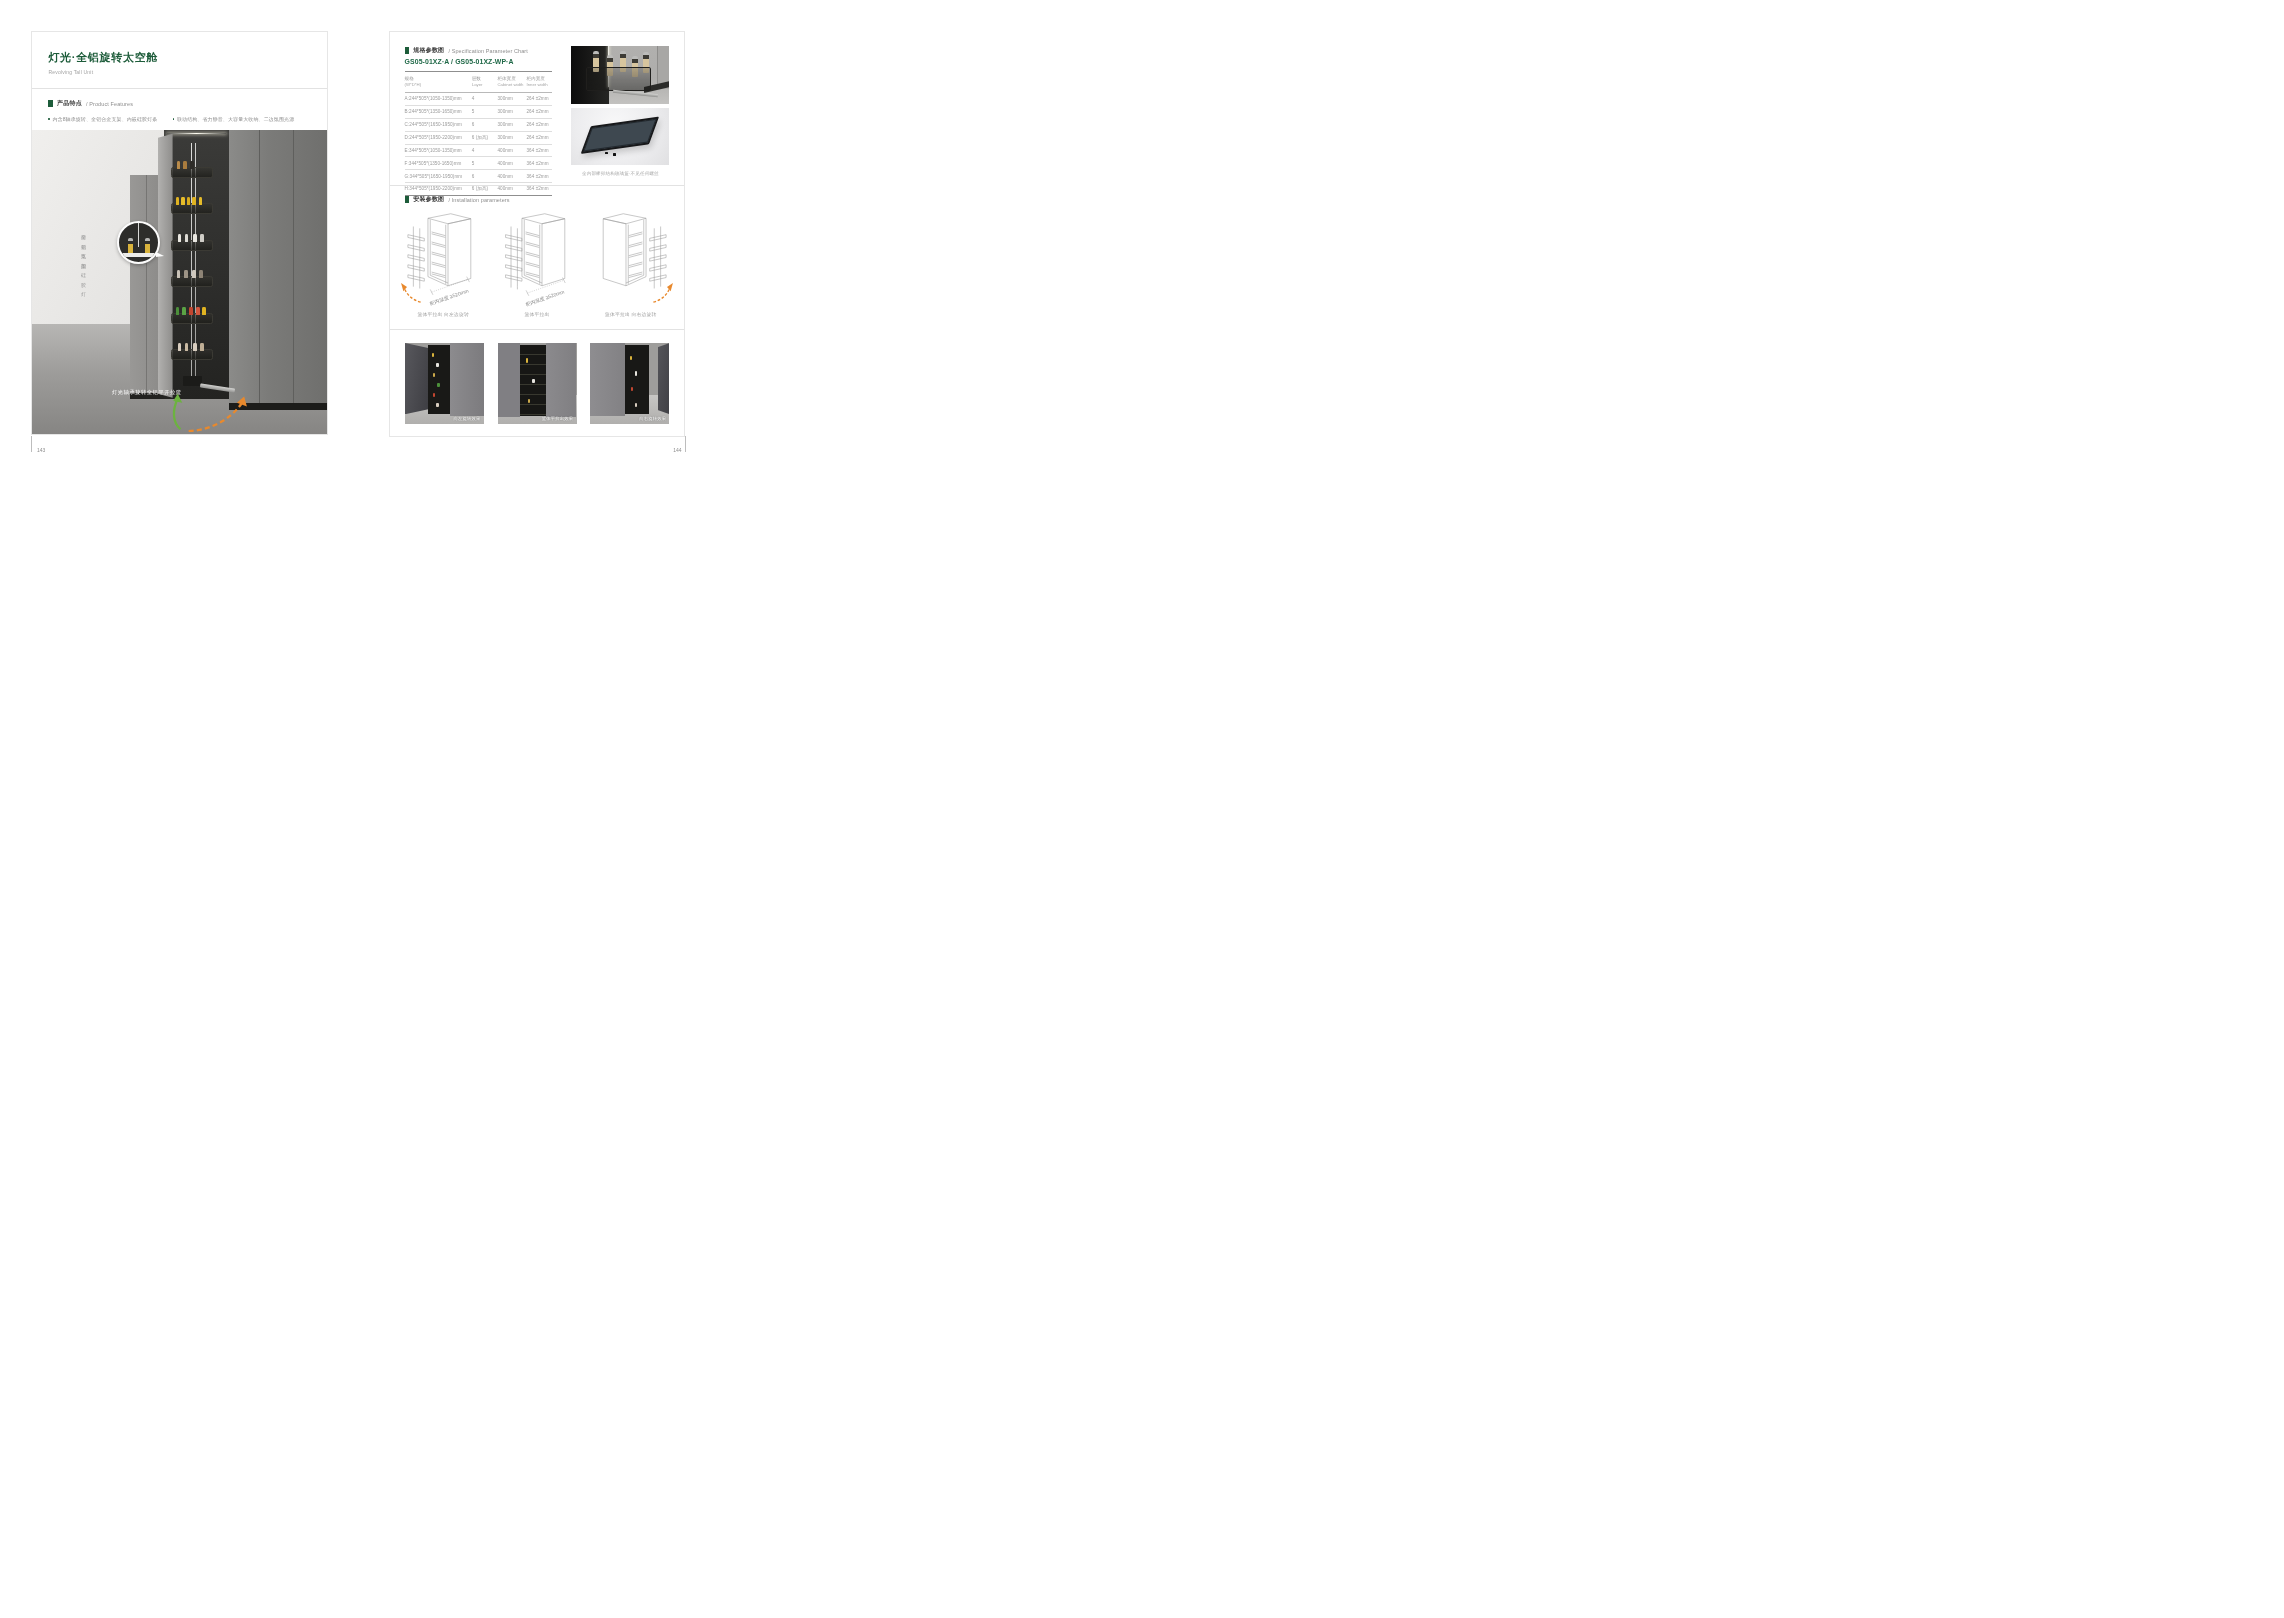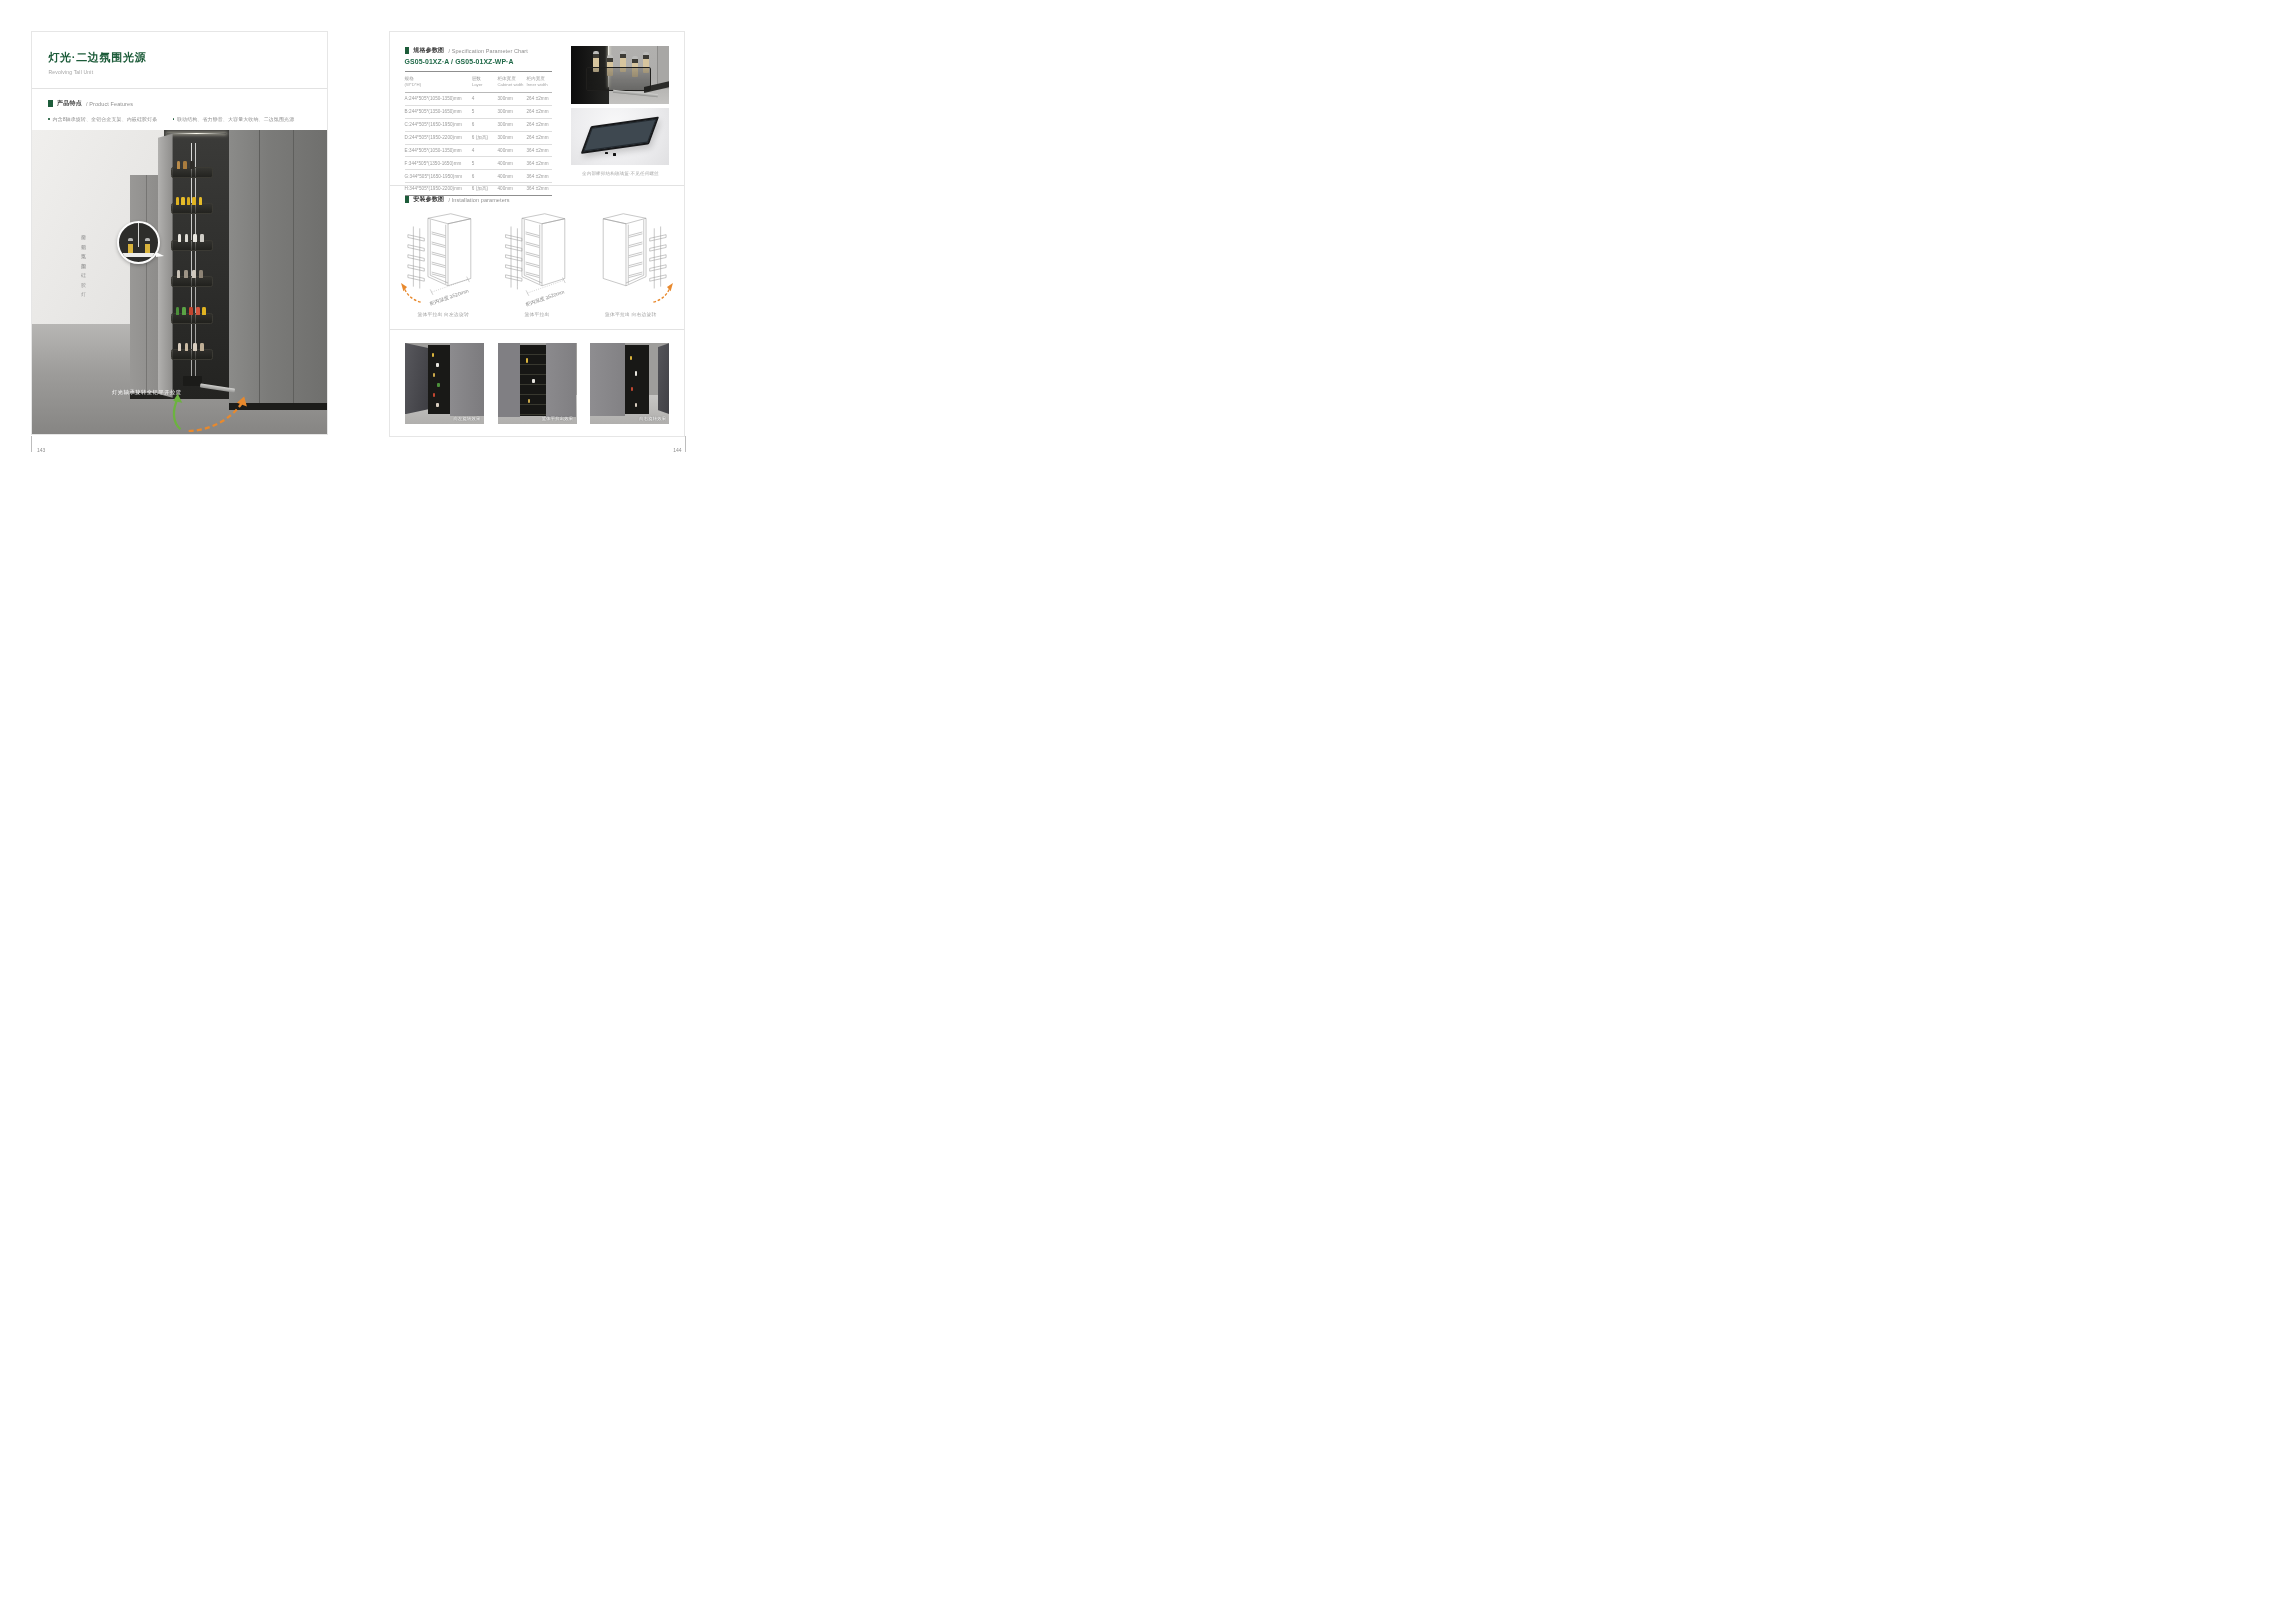--- a/index.html
+++ b/index.html
@@ -138,21 +138,21 @@
   .rule { position:absolute; width:0.5px; height:15.5px; background:#bdbdbd; top:436px; }
   .rule-left { left:31px; } .rule-right { left:685px; }
   .pn { position:absolute; top:447px; font-size:5px; color:#8f8f8f; }
   .pn-left { left:37px; } .pn-right { left:666px; width:15.5px; text-align:right; }
 </style>
 </head>
 <body>
 
 <div class="card" id="left-card">
   <div class="lc-head">
-    <div class="lc-title">灯光·二边氛围光源</div>
+    <div class="lc-title">灯光·全铝旋转太空舱</div>
     <div class="lc-sub">Revolving Tall Unit</div>
   </div>
   <div class="lc-divider"></div>
 
   <div class="features">
     <div class="sec-head">
       <span class="sq"></span>
       <span class="sec-zh">产品特点</span>
       <span class="sec-en">/ Product Features</span>
     </div>

